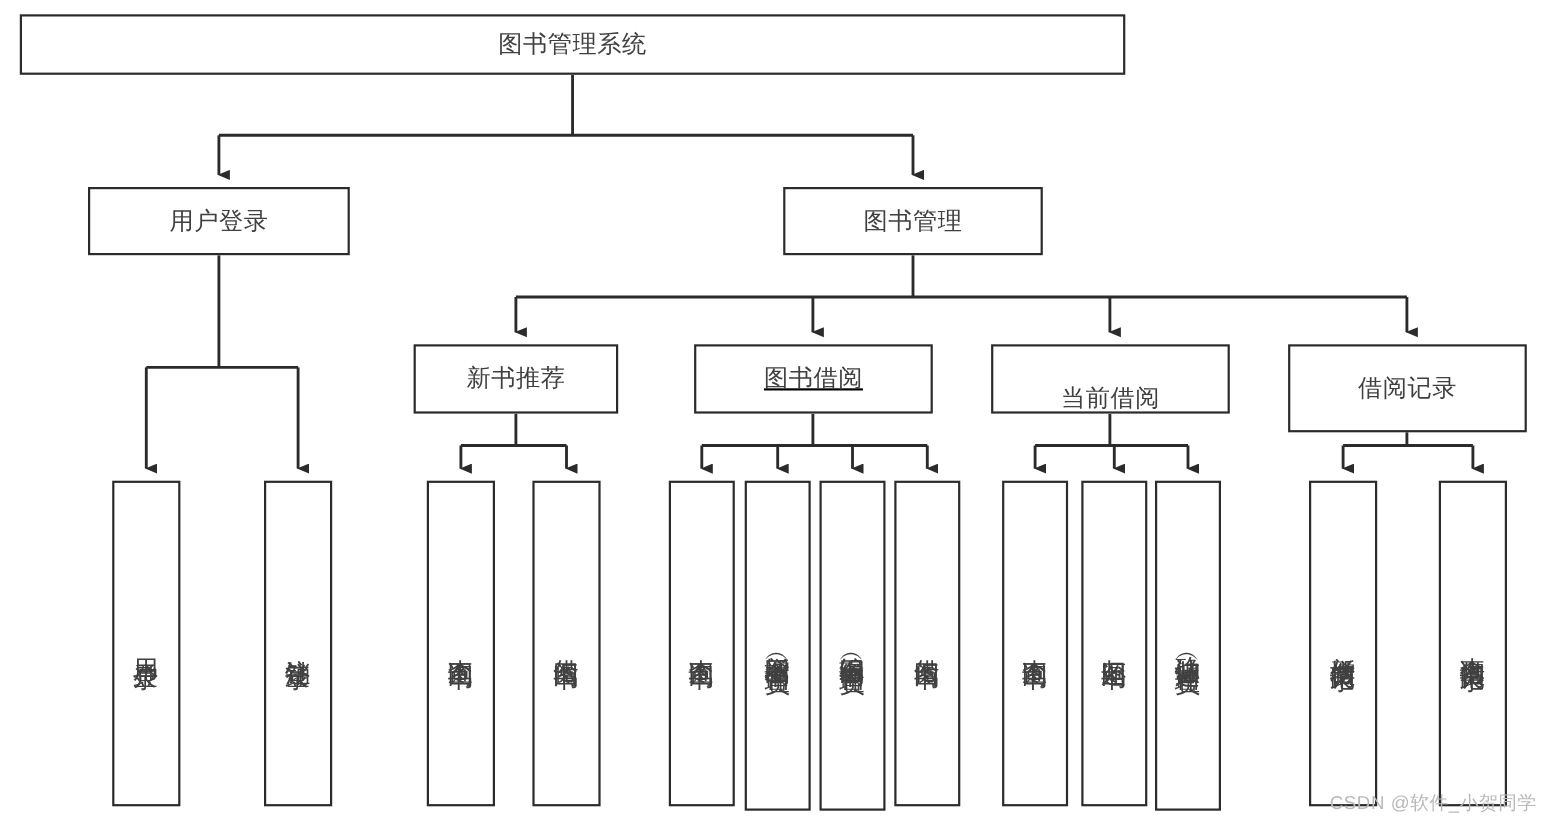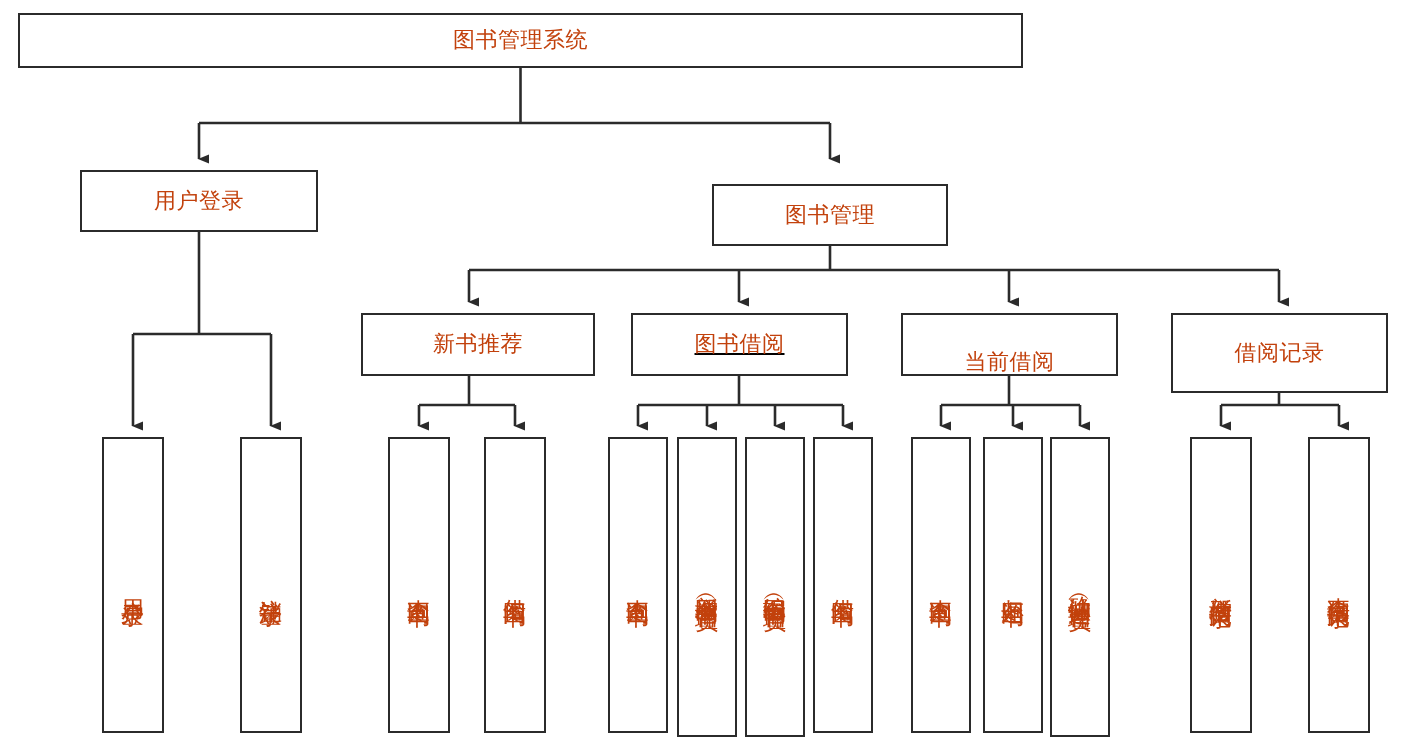--- a/index.html
+++ b/index.html
@@ -31,21 +31,21 @@
     position: absolute;
     box-sizing: border-box;
     background: #ffffff;
     border: 2px solid #2b2b2b;
     display: flex;
     align-items: center;
     justify-content: center;
     overflow: hidden;
   }
   .node-label {
-    color: #c2410c;
+    color: #404040;
     white-space: nowrap;
     letter-spacing: 0.5px;
   }
   .node.horizontal .node-label {
     font-size: 22px;
     line-height: 1.1;
   }
   .node.vertical {
     align-items: center;
     justify-content: center;
@@ -130,24 +130,24 @@
       </g>
   </svg>
 
   <div id="nodes-group">
       <div class="node horizontal" style="left: 18px; top: 13px; width: 1005px; height: 55px;">
         <span class="node-label">图书管理系统</span>
       </div>
       <div class="node horizontal" style="left: 80px; top: 170px; width: 238px; height: 62px;">
         <span class="node-label">用户登录</span>
       </div>
-      <div class="node horizontal" style="left: 712px; top: 184px; width: 236px; height: 62px;">
+      <div class="node horizontal" style="left: 712px; top: 170px; width: 236px; height: 62px;">
         <span class="node-label">图书管理</span>
       </div>
-      <div class="node horizontal" style="left: 361px; top: 313px; width: 234px; height: 63px;">
+      <div class="node horizontal" style="left: 376px; top: 313px; width: 186px; height: 63px;">
         <span class="node-label">新书推荐</span>
       </div>
       <div class="node horizontal" style="left: 631px; top: 313px; width: 217px; height: 63px; text-decoration: underline;">
         <span class="node-label">图书借阅</span>
       </div>
       <div class="node horizontal" style="left: 901px; top: 313px; width: 217px; height: 63px; align-items: flex-end;">
         <span class="node-label">当前借阅</span>
       </div>
       <div class="node horizontal" style="left: 1171px; top: 313px; width: 217px; height: 80px;">
         <span class="node-label">借阅记录</span>
@@ -186,13 +186,14 @@
         <span class="node-label">确认归还（管理员）</span>
       </div>
       <div class="node vertical" style="left: 1190px; top: 437px; width: 62px; height: 296px;">
         <span class="node-label">新增借阅记录</span>
       </div>
       <div class="node vertical" style="left: 1308px; top: 437px; width: 62px; height: 296px;">
         <span class="node-label">查询借阅记录</span>
       </div>
     </div>
 
+  <div class="watermark">CSDN @软件_小贺同学</div>
 </div>
 
 </body></html>

